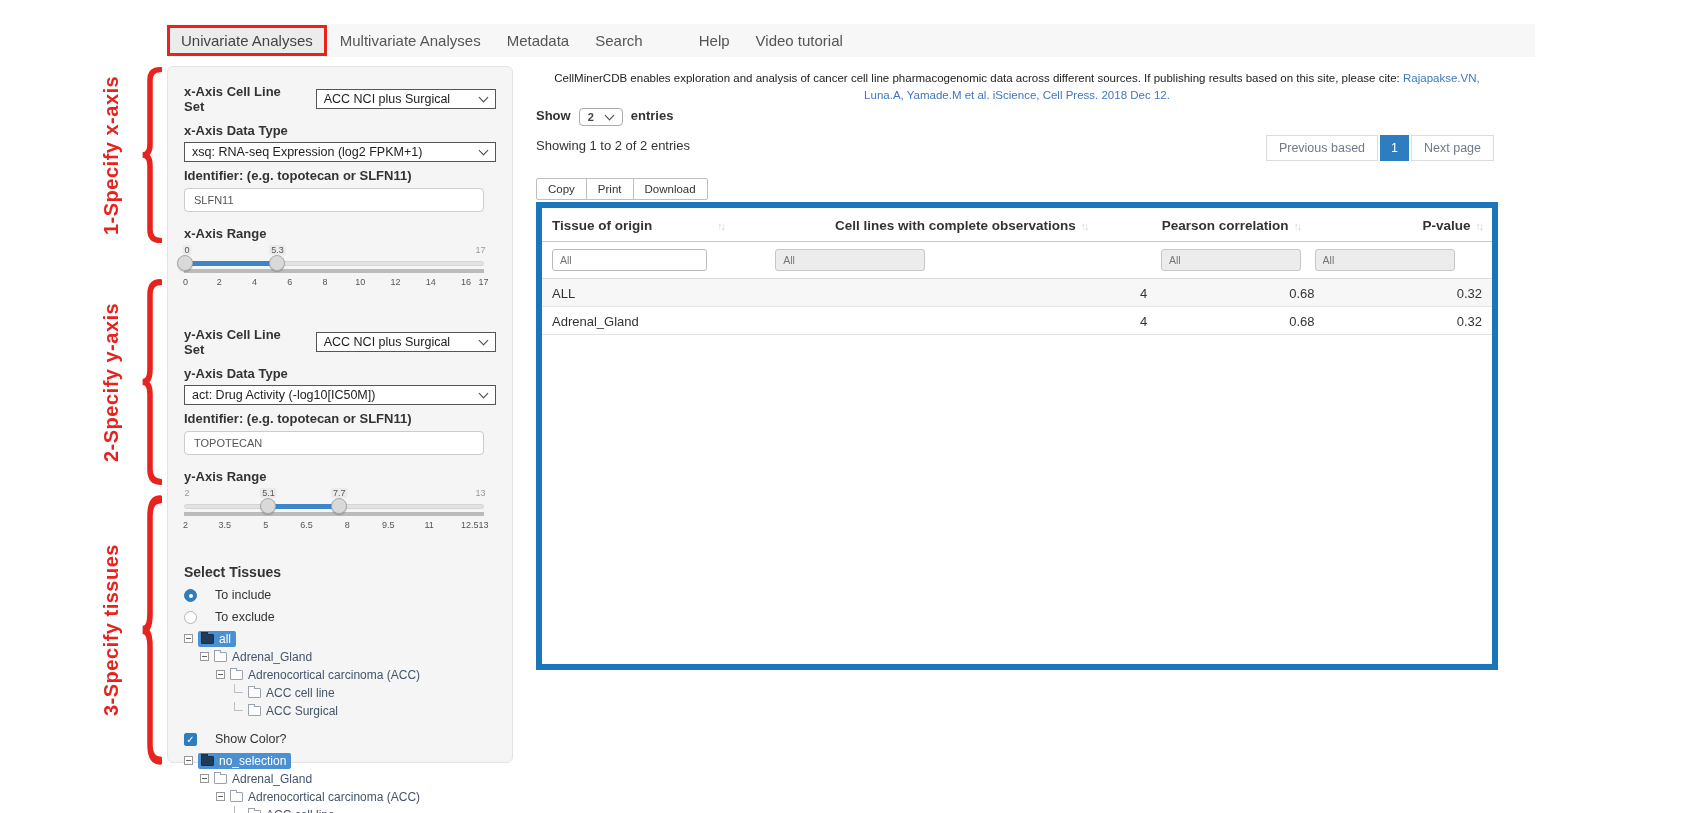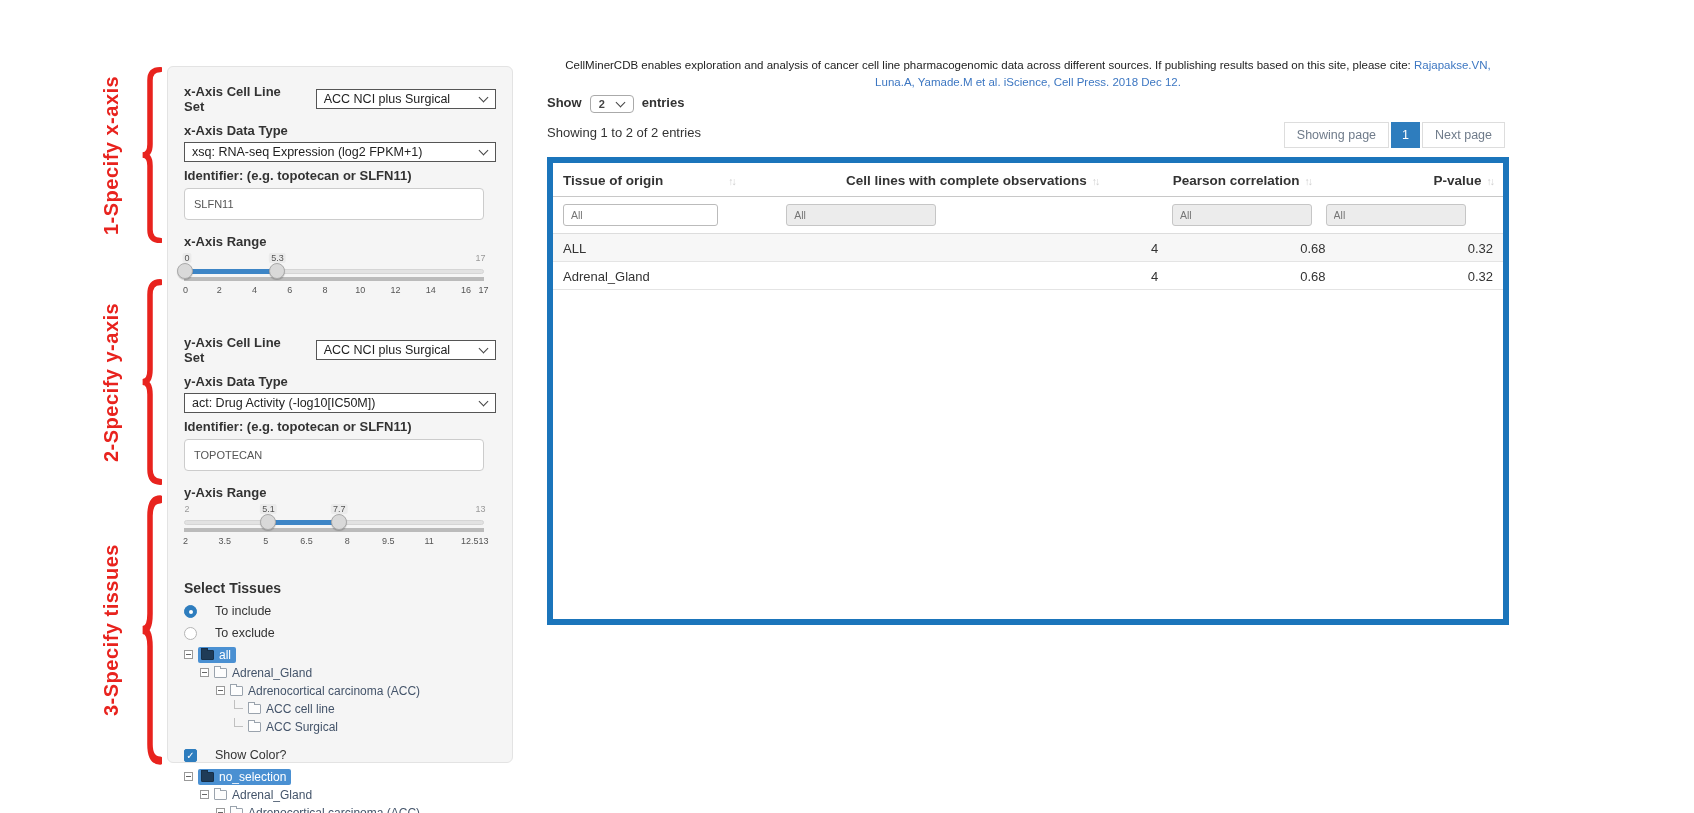--- a/index.html
+++ b/index.html
@@ -25,21 +25,21 @@
   .sidebar { position:absolute; left:167px; top:66px; width:346px; height:697px;
              background:#f5f5f5; border:1px solid #e3e3e3; border-radius:6px; padding:17px 16px; }
   .sb-label { font-weight:bold; font-size:13px; color:#333; margin-top:9px; }
   .inline-row { display:flex; align-items:center; gap:24px; }
   .select { background:#fff; border:1px solid #555; font-size:12.5px; color:#222;
             padding:2px 7px; display:flex; align-items:center; justify-content:space-between; cursor:pointer; }
   .select.small { width:200px; margin-top:0; }
   .select.full { width:100%; margin-top:4px; }
   .chev { width:7px; height:7px; border-right:1.6px solid #444; border-bottom:1.6px solid #444;
           transform:rotate(45deg); margin:-3px 1px 0 8px; flex:0 0 auto; }
-  .text-input { width:96%; height:32px; background:#fff; border:1px solid #ccc; border-radius:4px;
+  .text-input { width:96%; height:24px; background:#fff; border:1px solid #ccc; border-radius:4px;
                 font-size:11px; color:#555; padding:0 9px; margin-top:5px; display:flex; align-items:center; }
 
   
   .slider { position:relative; width:96%; height:46px; margin-top:4px; }
   .sl-toplabel { position:absolute; top:0; transform:translateX(-50%); font-size:9px; color:#555;
                  background:rgba(0,0,0,0.04); padding:0 2px; border-radius:2px; }
   .sl-toplabel.minmax { color:#999; background:none; }
   .sl-track { position:absolute; top:16px; left:0; right:0; height:5px; background:#e2e2e2;
               border-radius:3px; border:1px solid #d5d5d5; }
   .sl-fill { position:absolute; top:16px; height:5px; background:#3d85c6; border-radius:3px; }
@@ -67,21 +67,21 @@
   .folder { width:13px; height:10px; border:1px solid #9aa3ad; border-radius:1px; position:relative;
             background:#fdfdfd; flex:0 0 auto; }
   .folder::before { content:""; position:absolute; top:-3px; left:-1px; width:5px; height:2px;
                     border:1px solid #9aa3ad; border-bottom:none; background:#fdfdfd; }
   .node-selected { background:#4a90d2; color:#fff; padding:1px 5px 1px 3px; border-radius:2px;
                    display:flex; align-items:center; gap:5px; }
   .node-selected .folder { background:#1f3b57; border-color:#16304a; }
   .node-selected .folder::before { background:#1f3b57; border-color:#16304a; }
 
   
-  .main { position:absolute; left:536px; top:57px; width:962px;margin-left:11px; }
+  .main { position:absolute; left:536px; top:70px; width:962px; }
   .desc { font-size:11.5px; color:#222; text-align:center; line-height:1.45; }
   .desc a { color:#3d77c2; text-decoration:none; cursor:pointer; }
   .tabs { display:flex; align-items:center; gap:27px; margin-top:11px; font-size:13.5px; height:30px; }
   .tab { color:#337ab7; cursor:pointer; }
   .tab.active { color:#444; border:3px solid #e8231e; padding:5px 11px; }
   .show-row { display:flex; align-items:flex-start; gap:8px; margin-top:5px; font-size:13px;font-weight:bold; }
   .entries-select { background:#fff; border:1px solid #aaa; border-radius:4px; font-size:11px; color:#444;
                     padding:2px 8px; display:flex; align-items:center; cursor:pointer; }
   .showing-row { position:relative; margin-top:12px; font-size:13px; height:30px; }
   .pagination { position:absolute; right:4px; top:-3px; display:flex; align-items:center; font-size:12.5px; }
@@ -106,20 +106,28 @@
   .f-input.white { background:#fff; border-color:#bbb; width:155px; }
   .t-data { font-size:13px; padding:7px 10px; border-bottom:1px solid #e4e4e4; height:28px; }
   .t-data.striped { background:#f7f7f7; }
   .cell-r { text-align:right; }
 </style>
 </head>
 <body>
 
 <div class="page">
 
+  <div class="navbar">
+    <div class="nav-item active">Univariate Analyses</div>
+    <div class="nav-item">Multivariate Analyses</div>
+    <div class="nav-item">Metadata</div>
+    <div class="nav-item">Search</div>
+    <div class="nav-item nav-gap">Help</div>
+    <div class="nav-item">Video tutorial</div>
+  </div>
 
   <div class="vlabel" style="left:96px; top:66px; height:178px;">1-Specify x-axis</div>
   <div class="bracket" style="left:138px; top:66px; height:178px;">
     <svg viewBox="0 0 26 200" preserveAspectRatio="none">
         <path d="M24,4 Q13,4 13,16 L13,88 Q13,100 5,100 Q13,100 13,112 L13,184 Q13,196 24,196" fill="none" stroke="#e8231e" stroke-width="6" stroke-linecap="round"></path>
       </svg>
   </div>
   <div class="vlabel" style="left:96px; top:278px; height:208px;">2-Specify y-axis</div>
   <div class="bracket" style="left:138px; top:278px; height:208px;">
     <svg viewBox="0 0 26 200" preserveAspectRatio="none">
@@ -296,26 +304,31 @@
       <span class="entries-select">
         <span>2</span>
         <span class="chev" style="margin-left:12px"></span>
       </span>
       <span>entries</span>
     </div>
 
     <div class="showing-row">
       <span>Showing 1 to 2 of 2 entries</span>
       <div class="pagination">
-        <span class="pg-btn">Showing page</span>
+        <span class="pg-btn">Previous based</span>
         <span class="pg-cur">1</span>
         <span class="pg-btn">Next page</span>
       </div>
     </div>
 
+    <div class="toolbar">
+      <span class="tb-btn">Copy</span>
+      <span class="tb-btn">Print</span>
+      <span class="tb-btn">Download</span>
+    </div>
 
     <div class="blue-box">
       <div class="t-row t-head">
         <div class="th">
           <span>Tissue of origin</span>
           <span class="sort-ic" style="margin-left:60px">↑↓</span>
         </div>
         <div class="th c">
           <span>Cell lines with complete observations</span>
           <span class="sort-ic">↑↓</span>

